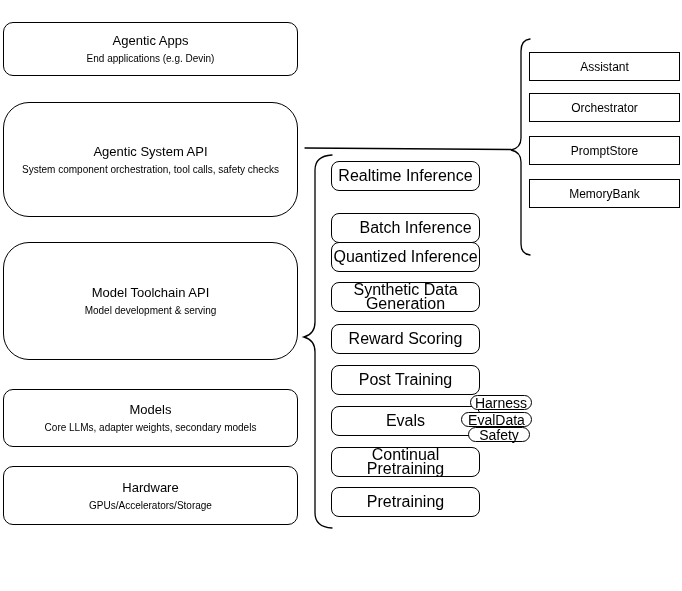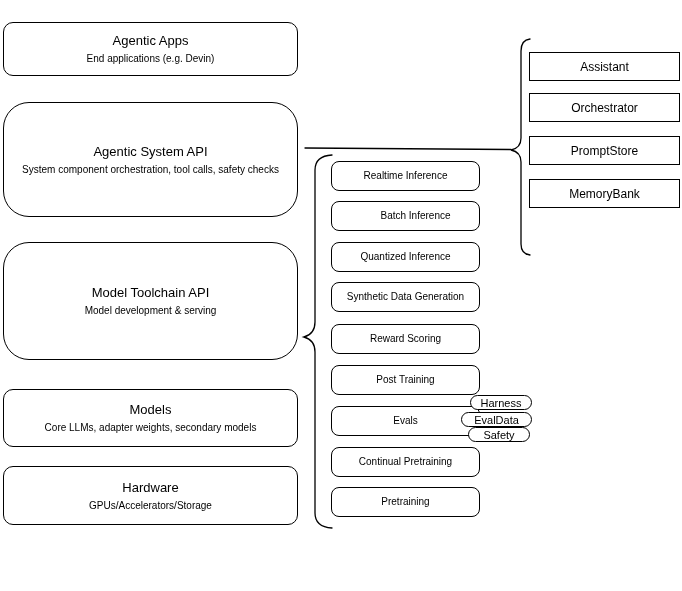--- a/index.html
+++ b/index.html
@@ -54,21 +54,21 @@
     line-height: 13px;
     margin-top: 3px;
     white-space: nowrap;
   }
   
   .mbox {
     left: 331px;
     width: 149px;
     height: 30px;
     border-radius: 8px;
-    font-size: 10px;
+    font-size: 16px;
     line-height: 14px;
   }
   
   .rbox {
     left: 529px;
     width: 151px;
     height: 29px;
     border-radius: 0;
     font-size: 12px;
     line-height: 14px;
@@ -76,21 +76,21 @@
   
   .pill {
     position: absolute;
     background: #ffffff;
     border: 1px solid #000000;
     border-radius: 9px;
     box-sizing: border-box;
     display: flex;
     align-items: center;
     justify-content: center;
-    font-size: 11px;
+    font-size: 14px;
     line-height: 12px;
   }
 </style>
 </head>
 <body>
 
 <div class="canvas">
 
   <svg class="links" viewBox="0 0 682 591" fill="none" stroke="#000000" stroke-width="1.3" stroke-linecap="round">
 
@@ -123,21 +123,21 @@
 
   <div class="node lbox" style="top:449px; height:59px; border-radius:10px;">
     <div class="t">Hardware</div>
     <div class="s">GPUs/Accelerators/Storage</div>
   </div>
 
 
   <div class="node mbox" style="top:144px;">
     <span>Realtime Inference</span>
   </div>
-  <div class="node mbox" style="top:184px;padding-left:20px;">
+  <div class="node mbox" style="top:196px;padding-left:20px;">
     <span>Batch Inference</span>
   </div>
   <div class="node mbox" style="top:225px;">
     <span>Quantized Inference</span>
   </div>
   <div class="node mbox" style="top:265px;">
     <span>Synthetic Data Generation</span>
   </div>
   <div class="node mbox" style="top:307px;">
     <span>Reward Scoring</span>

